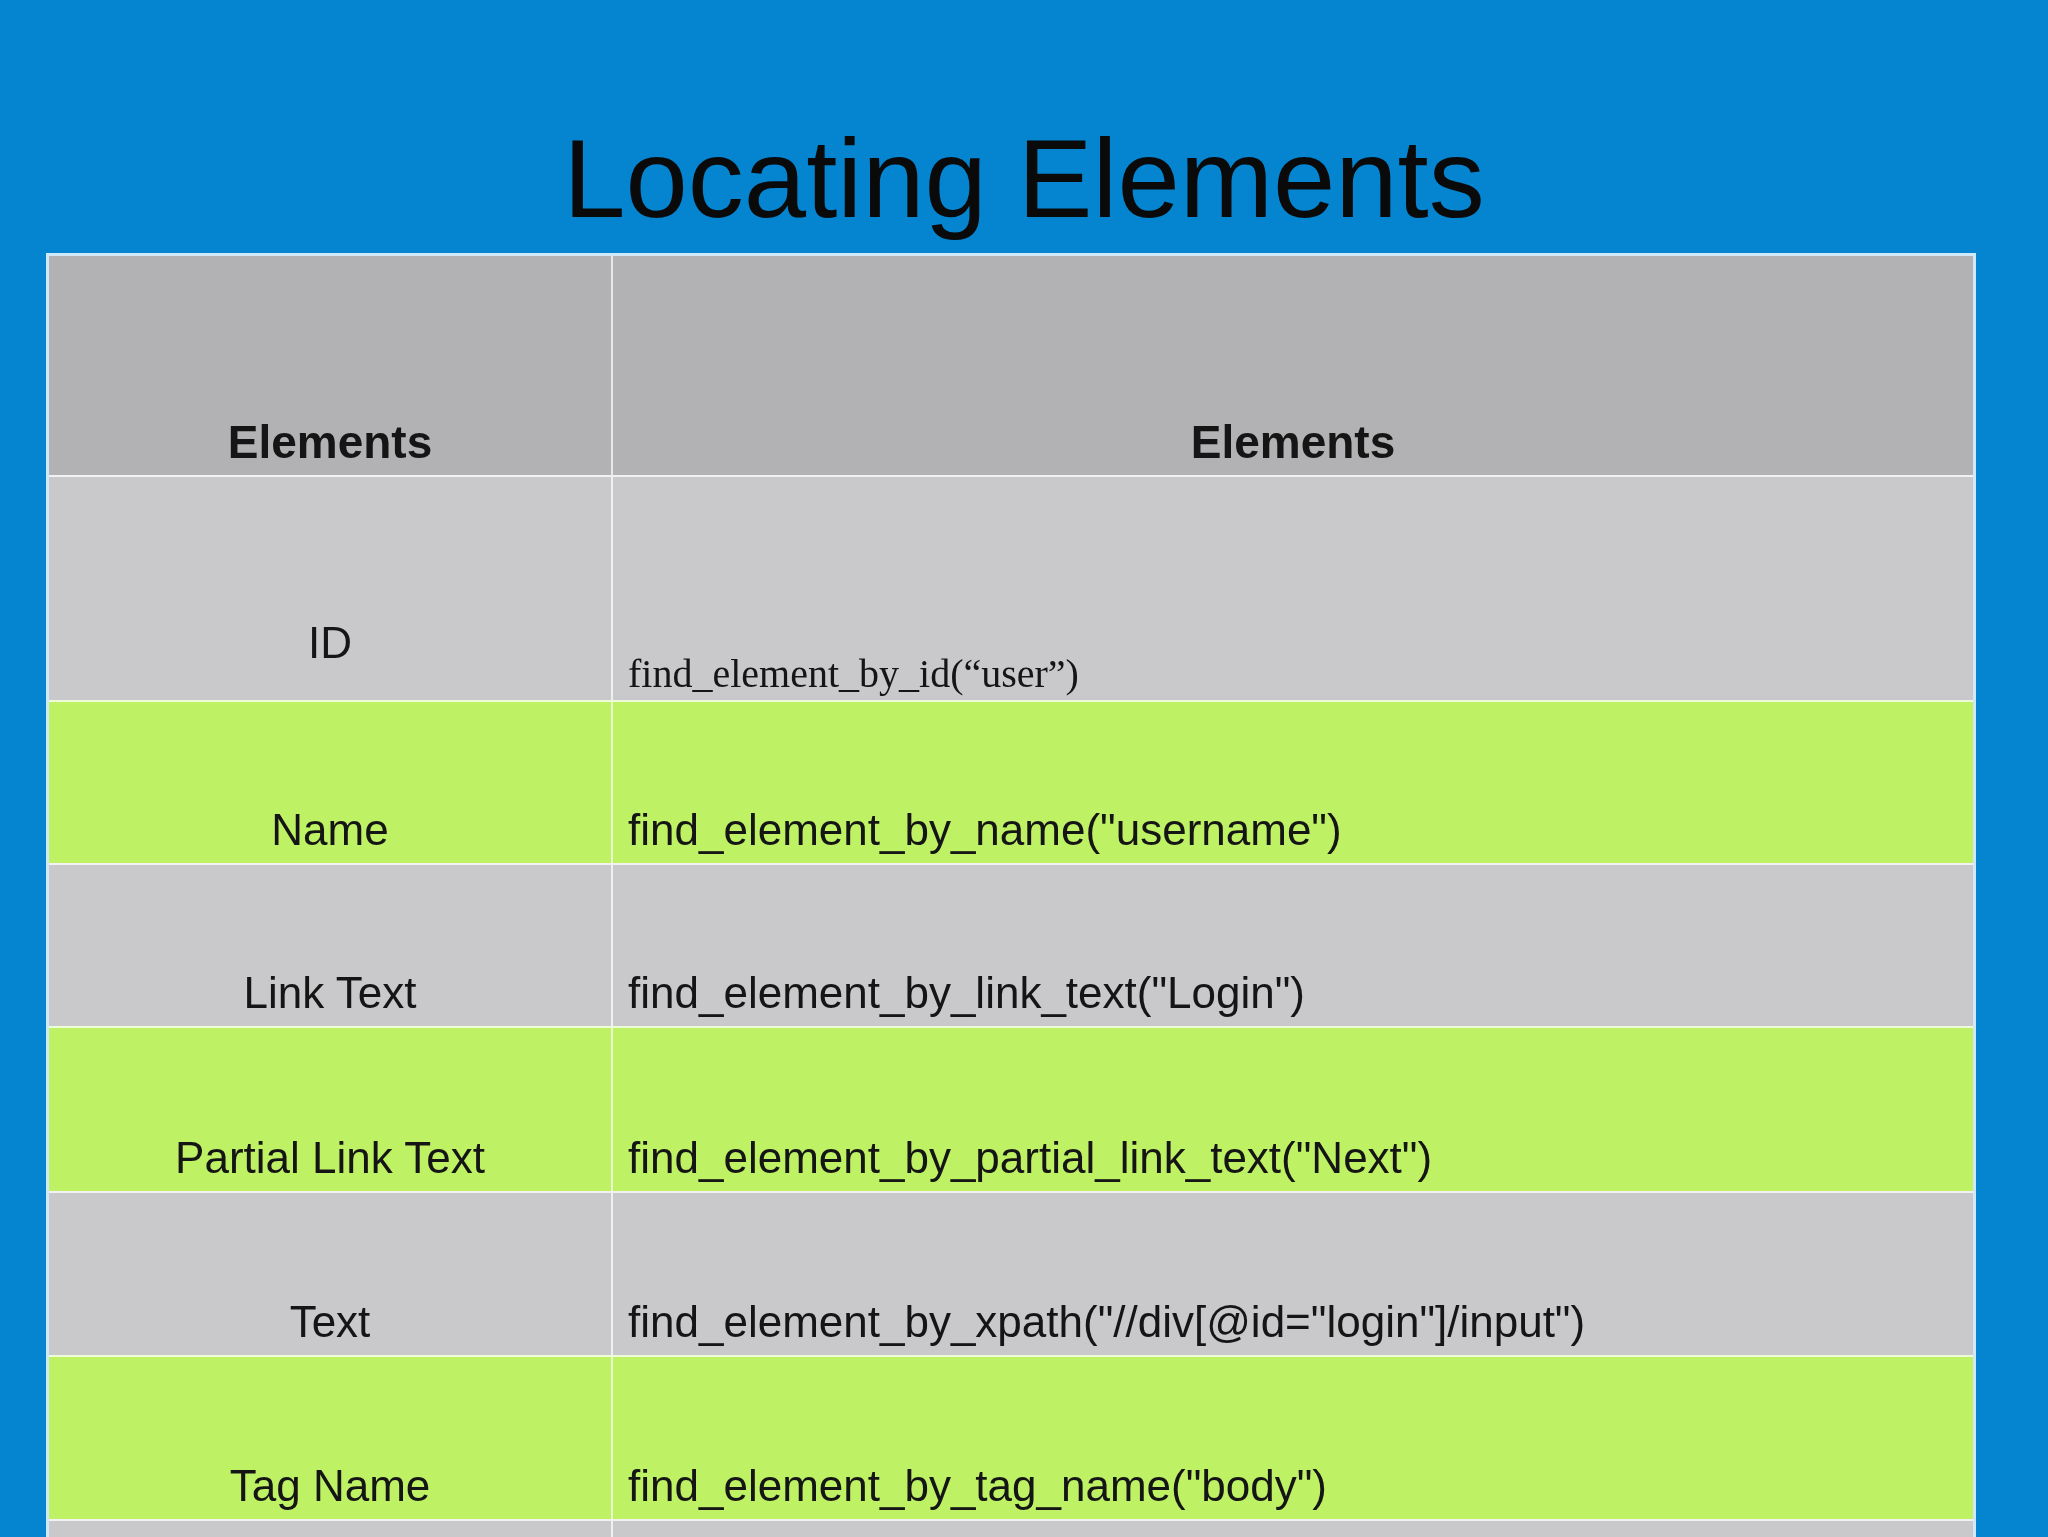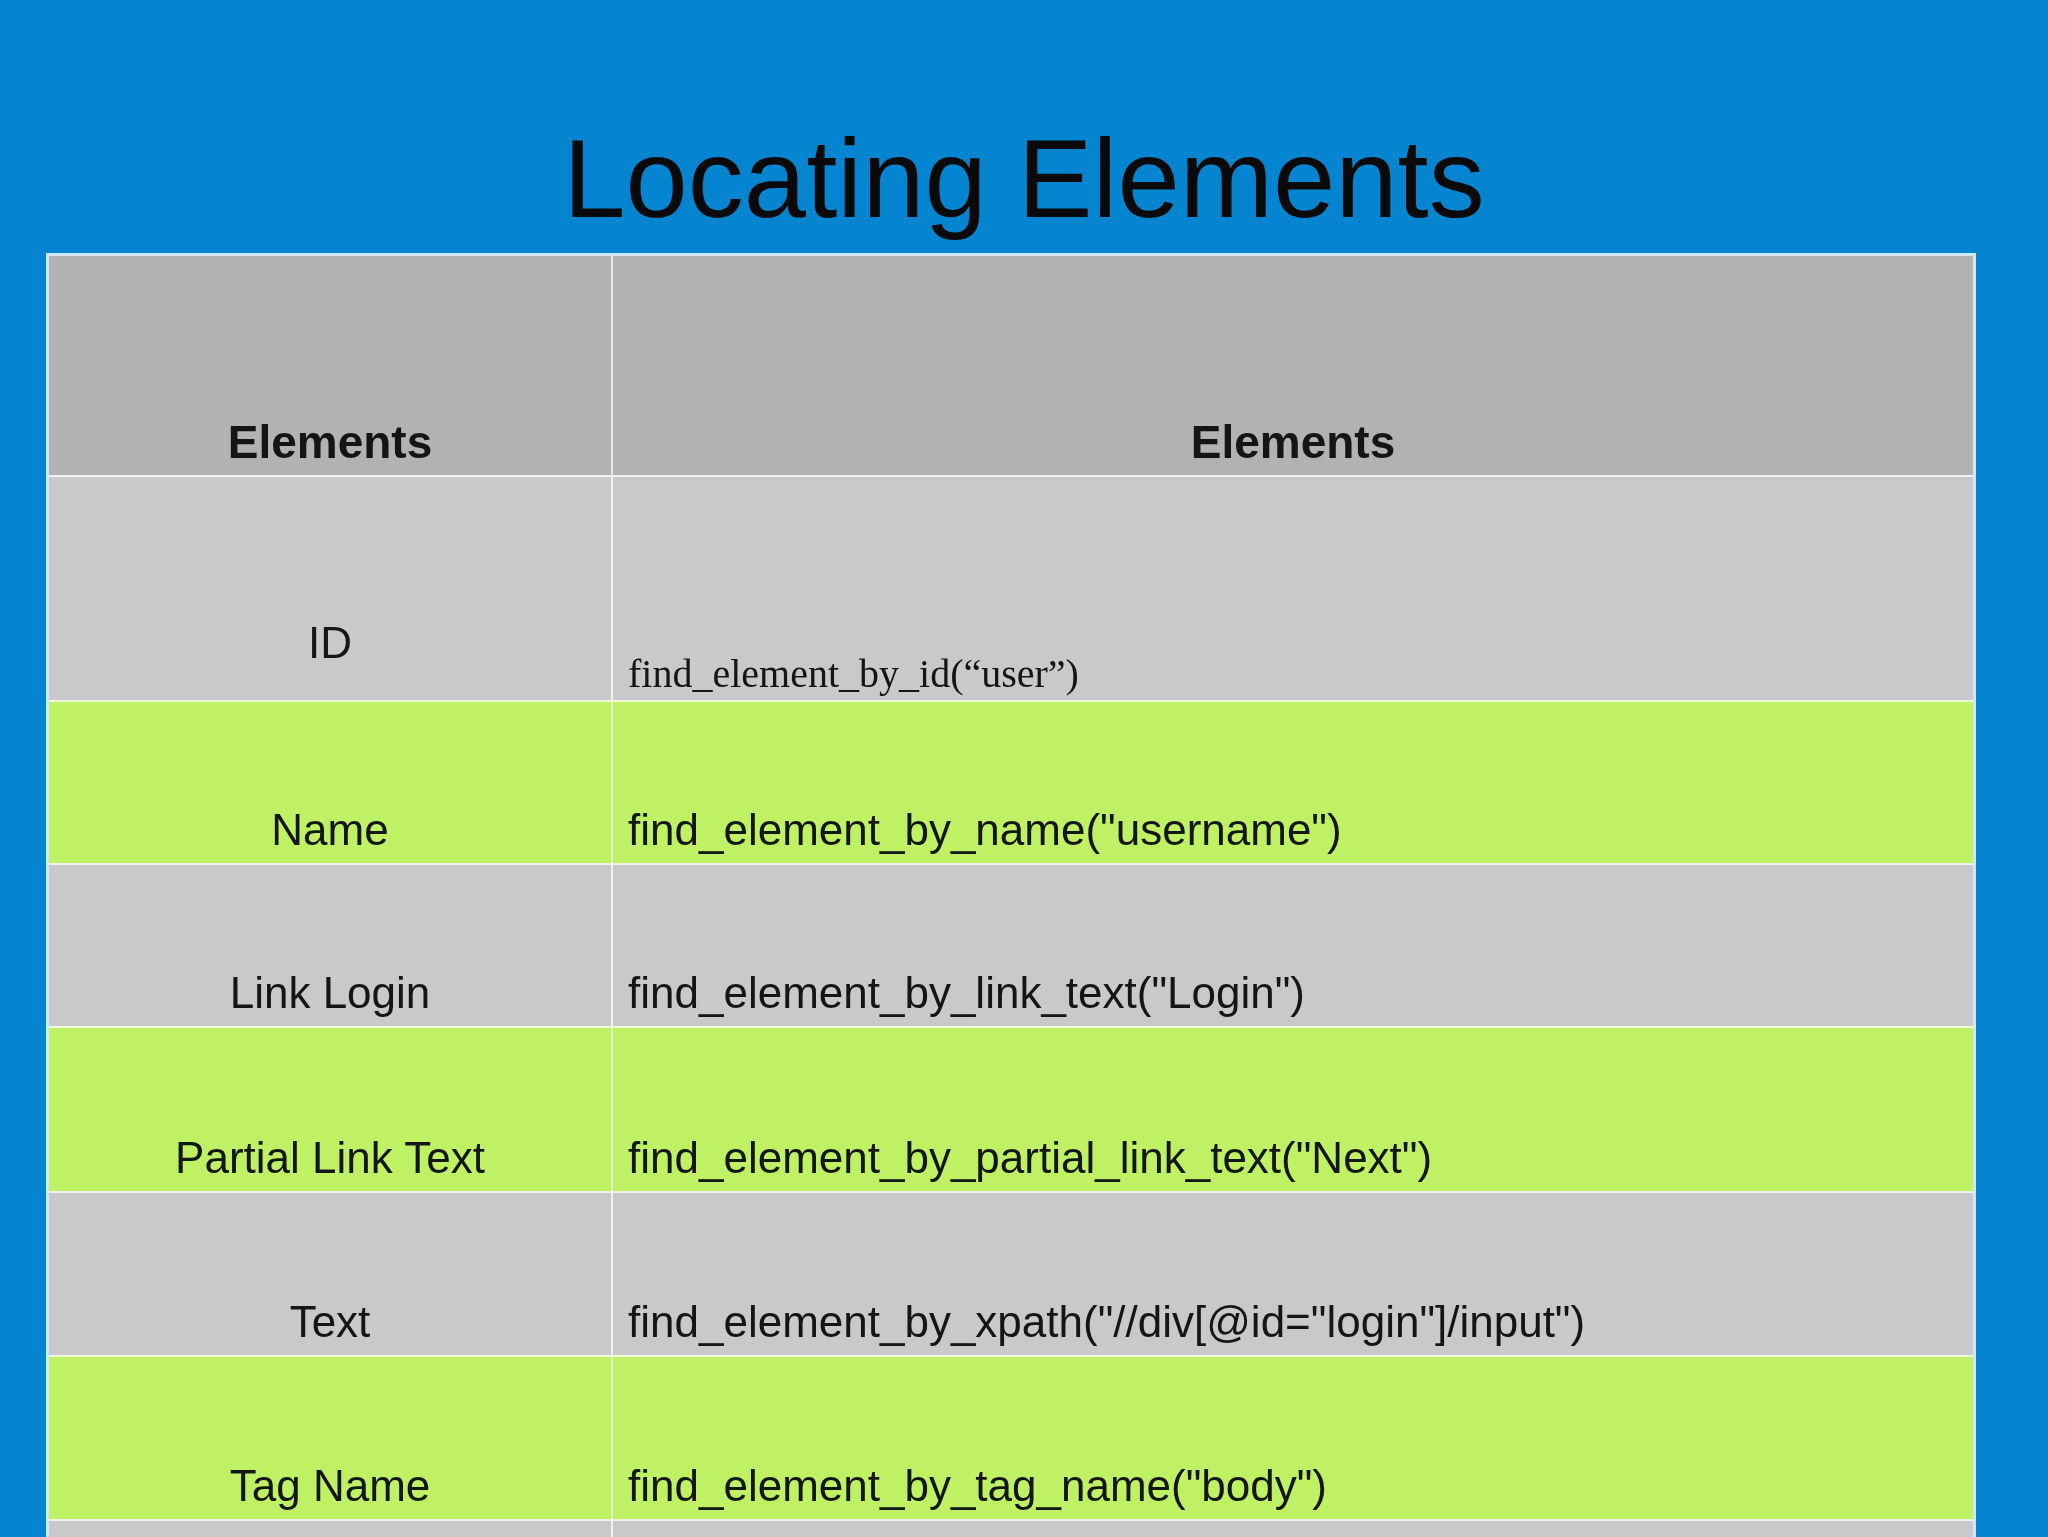--- a/index.html
+++ b/index.html
@@ -110,21 +110,21 @@
   </div>
 
   <div class="cell col1 rowline shade-light label-cell">
     <span>Name</span>
   </div>
   <div class="cell col2 rowline shade-light example-cell">
     <span>find_element_by_name("username")</span>
   </div>
 
   <div class="cell col1 rowline shade-dark label-cell">
-    <span>Link Login</span>
+    <span>Link Text</span>
   </div>
   <div class="cell col2 rowline shade-dark example-cell">
     <span>find_element_by_link_text("Login")</span>
   </div>
 
   <div class="cell col1 rowline shade-light label-cell">
     <span>Partial Link Text</span>
   </div>
   <div class="cell col2 rowline shade-light example-cell">
     <span>find_element_by_partial_link_text("Next")</span>

